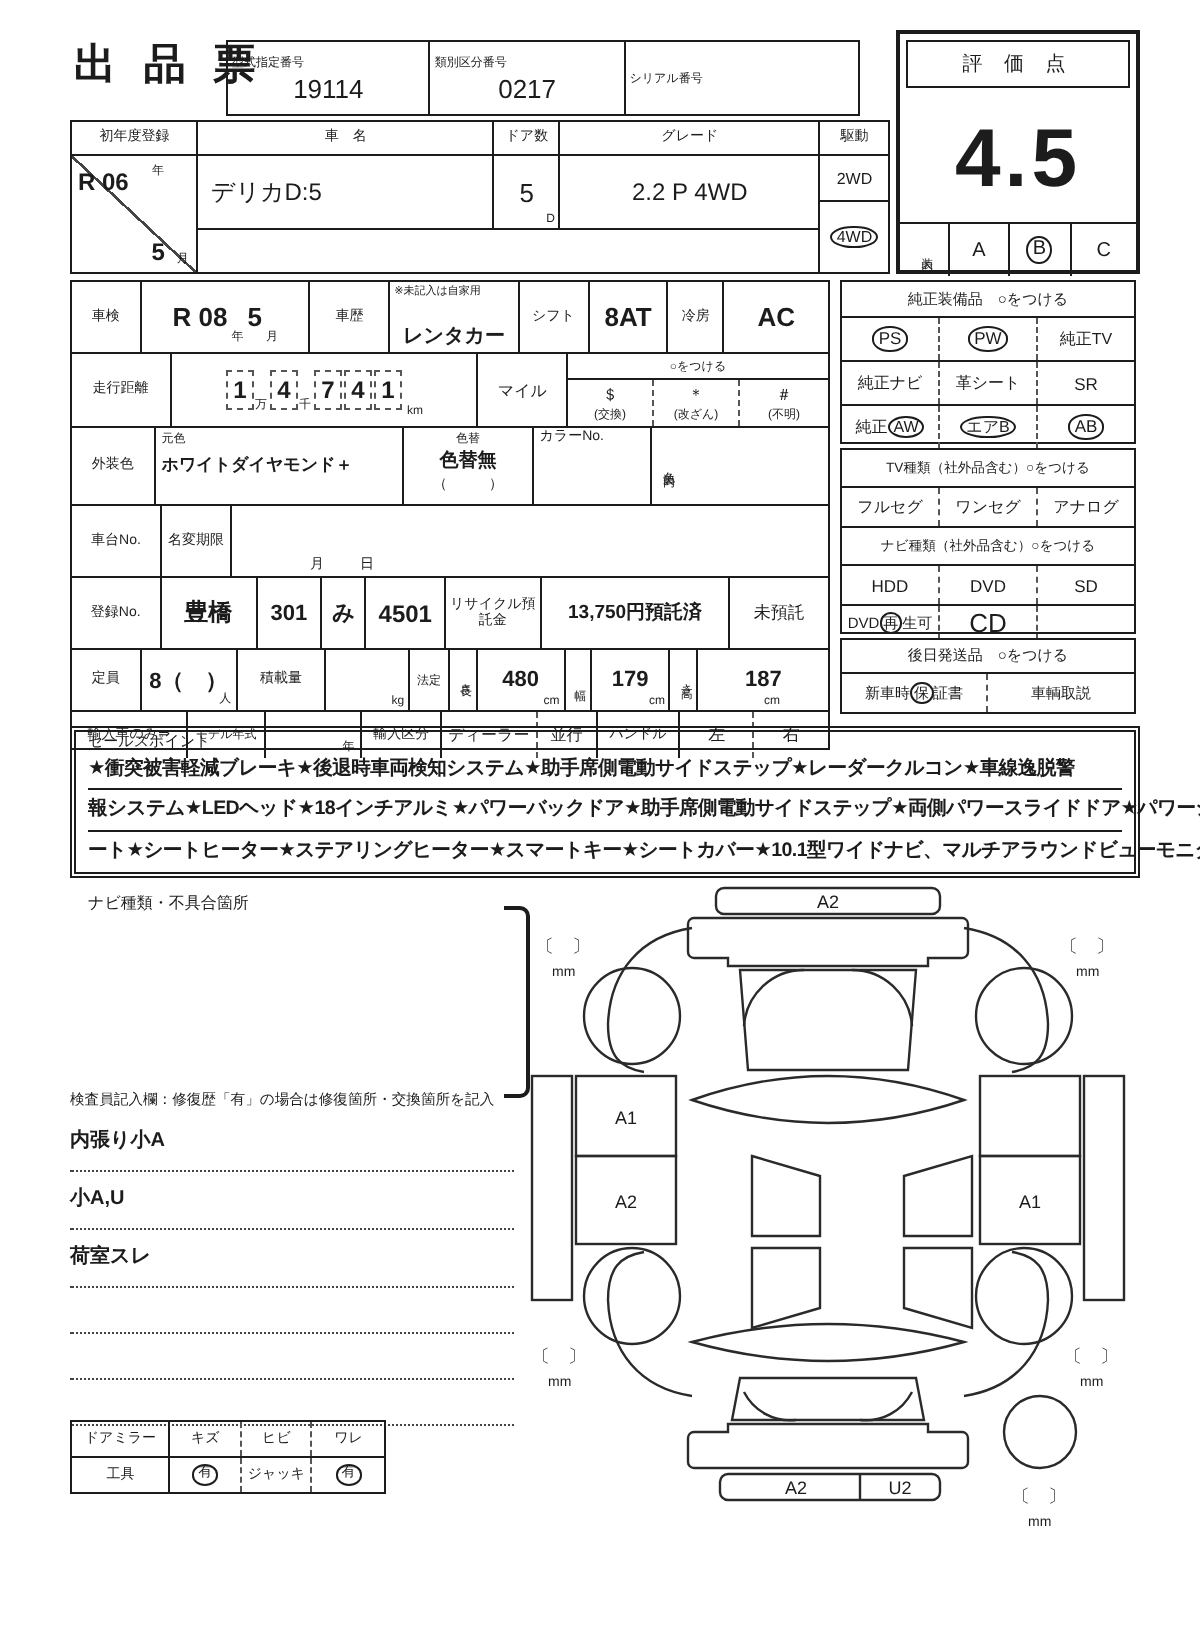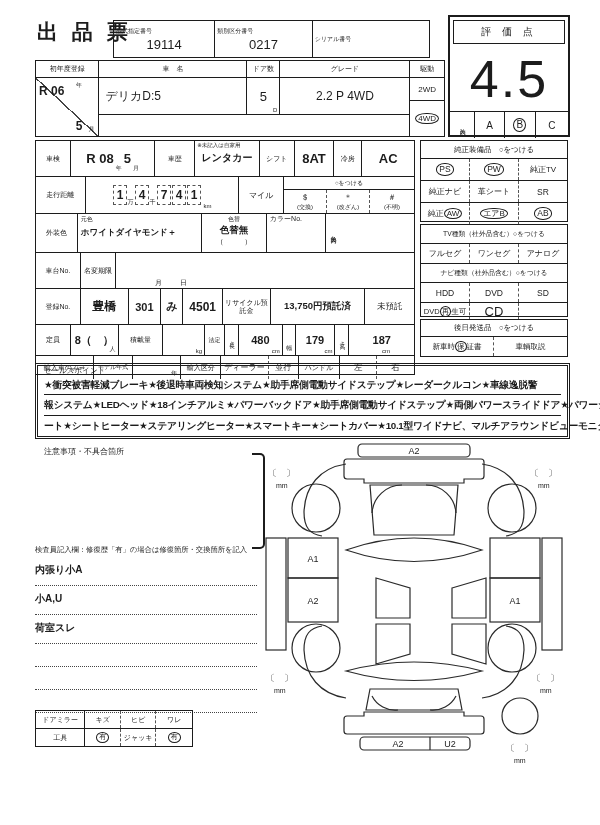--- a/index.html
+++ b/index.html
@@ -42,21 +42,21 @@
       <div style="font-size:13px;text-align:center">0217</div>
     </div>
     <div class="cell col last" style="width:117px;align-items:stretch">
       <div class="sm" style="padding:1px 2px;text-align:left">シリアル番号</div>
       <div style="font-size:13px"></div>
     </div>
   </div>
 
   <div class="abs bx" style="left:448px;top:15px;width:122px;height:122px;border-width:2px">
     <div class="bx" style="margin:3px;height:22px;display:flex;align-items:center;justify-content:center;font-size:10px;letter-spacing:4px">評 価 点</div>
-    <div style="height:64px;display:flex;align-items:center;justify-content:center;font-size:52px;font-weight:normal;letter-spacing:2px">4.5</div>
+    <div style="height:64px;display:flex;align-items:center;justify-content:center;font-size:41px;font-weight:bold;letter-spacing:2px">4.5</div>
     <div class="fx" style="height:26px;border-top:1.6px solid #1c1c1c">
       <div class="cell" style="width:26px">
           <span class="vtext sm">内装</span>
         </div>
       <div class="cell" style="width:30px;font-size:10px">A</div>
       <div class="cell" style="width:32px;font-size:10px">
           <span class="circ">B</span>
         </div>
       <div class="cell last" style="width:33px;font-size:10px">C</div>
     </div>
@@ -105,21 +105,21 @@
       <div class="cell lbl" style="width:35px">車検</div>
       <div class="cell" style="width:85px;gap:2px">
         <span class="b" style="font-size:13px">R 08</span>
         <span class="sm" style="align-self:flex-end;margin-bottom:3px">年</span>
         <span class="b" style="font-size:13px">5</span>
         <span class="sm" style="align-self:flex-end;margin-bottom:3px">月</span>
       </div>
       <div class="cell lbl" style="width:40px">車歴</div>
       <div class="cell col" style="width:65px;justify-content:flex-start">
         <div style="font-size:5.5px;align-self:flex-start;padding:1px 0 0 2px">※未記入は自家用</div>
-        <div class="b" style="font-size:10px;margin-top:2px">レンタカー</div>
+        <div class="b" style="font-size:10px;margin-top:12px">レンタカー</div>
       </div>
       <div class="cell lbl" style="width:35px">シフト</div>
       <div class="cell b" style="width:40px;font-size:13px">8AT</div>
       <div class="cell lbl" style="width:28px">冷房</div>
       <div class="cell b last" style="width:52px;font-size:13px">AC</div>
     </div>
 
     <div class="fx bb" style="height:36px">
       <div class="cell lbl" style="width:50px">走行距離</div>
       <div class="cell last nw" style="width:155px;border-right:1px solid #1c1c1c">
@@ -308,21 +308,21 @@
 
   <div class="abs" style="left:35px;top:363px;width:535px;height:76px;border:3px double #1c1c1c;box-sizing:border-box">
     <div class="lbl" style="padding:1px 0 0 6px;font-size:7.5px">セールスポイント</div>
     <div style="padding:0 6px">
       <div class="b nw" style="font-size:9.8px;letter-spacing:-0.3px;border-bottom:1.4px solid #1c1c1c;line-height:19px">★衝突被害軽減ブレーキ★後退時車両検知システム★助手席側電動サイドステップ★レーダークルコン★車線逸脱警</div>
       <div class="b nw" style="font-size:9.8px;letter-spacing:-0.3px;border-bottom:1.4px solid #1c1c1c;line-height:20px">報システム★LEDヘッド★18インチアルミ★パワーバックドア★助手席側電動サイドステップ★両側パワースライドドア★パワーシ</div>
       <div class="b nw" style="font-size:9.8px;letter-spacing:-0.3px;border-bottom:1.4px solid #1c1c1c;line-height:20px">ート★シートヒーター★ステアリングヒーター★スマートキー★シートカバー★10.1型ワイドナビ、マルチアラウンドビューモニター、ＥＴＣ</div>
     </div>
   </div>
 
-  <div class="abs lbl" style="left:44px;top:448px;font-size:8px">注意事項・不具合箇所</div>
+  <div class="abs lbl" style="left:44px;top:448px;font-size:8px">ナビ種類・不具合箇所</div>
   <div class="abs" style="left:252px;top:453px;width:13px;height:96px;border:2px solid #1c1c1c;border-left:none;border-radius:0 5px 5px 0"></div>
 
   <div class="abs" style="left:35px;top:545px;width:240px;font-size:7.3px">検査員記入欄：修復歴「有」の場合は修復箇所・交換箇所を記入</div>
 
   <div class="abs" style="left:35px;top:557px;width:222px">
     <div class="dotline b" style="height:22px;font-size:10px;padding-top:6px">内張り小A</div>
     <div class="dotline b" style="height:22px;font-size:10px;padding-top:6px;box-sizing:content-box">小A,U</div>
     <div class="dotline b" style="height:22px;font-size:10px;padding-top:6px">荷室スレ</div>
     <div class="dotline" style="height:22px"></div>
     <div class="dotline" style="height:22px"></div>

